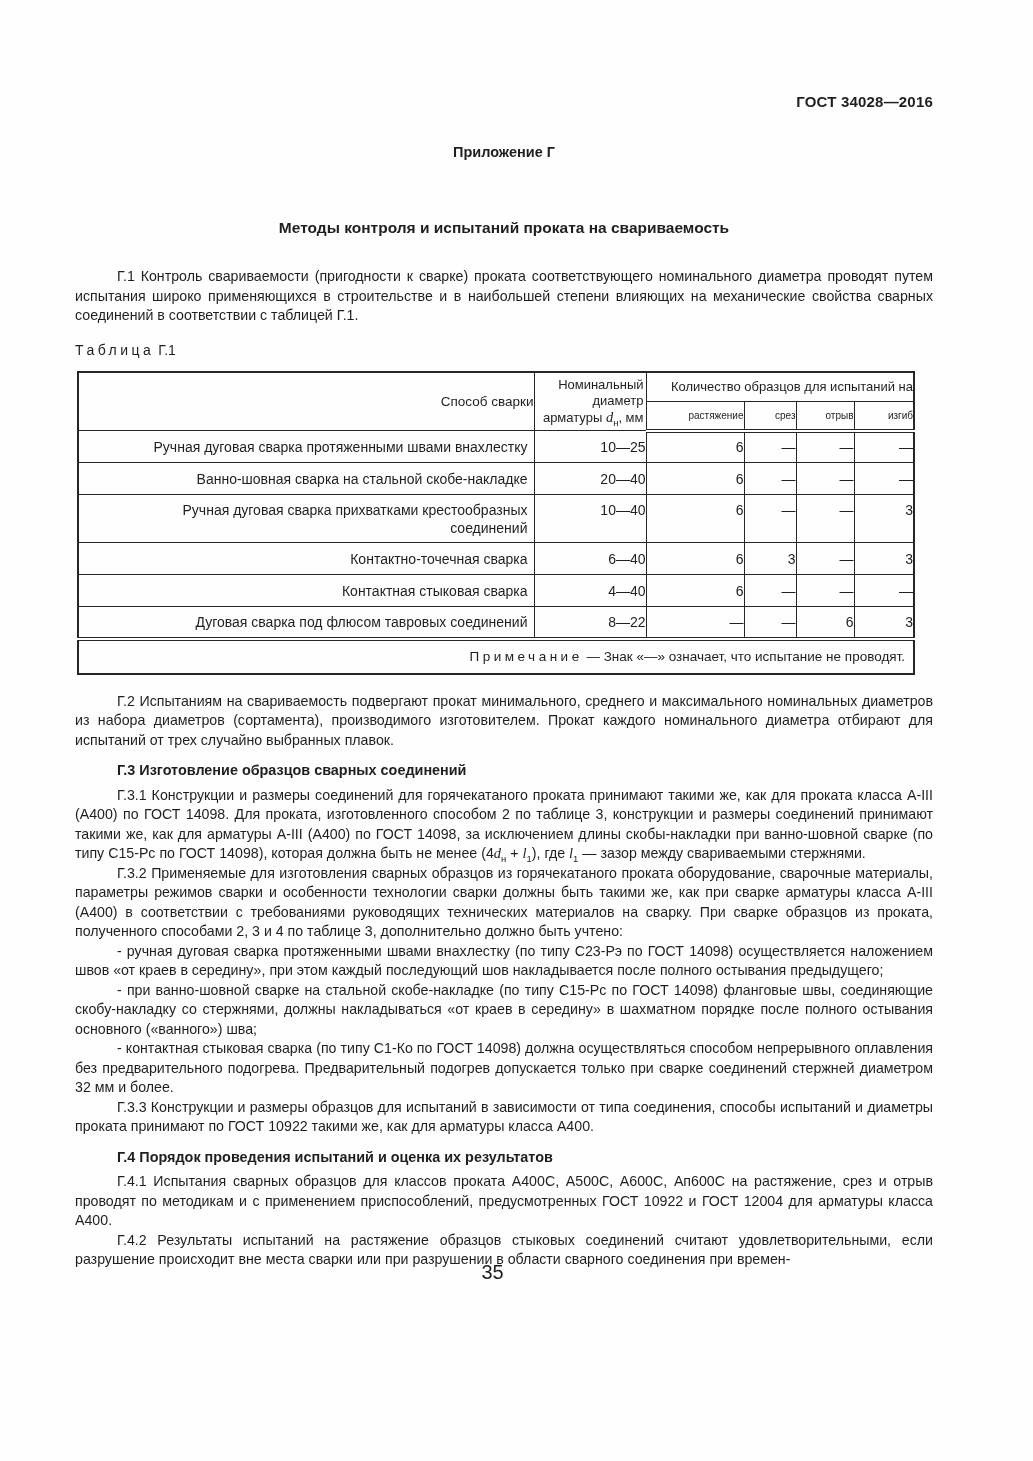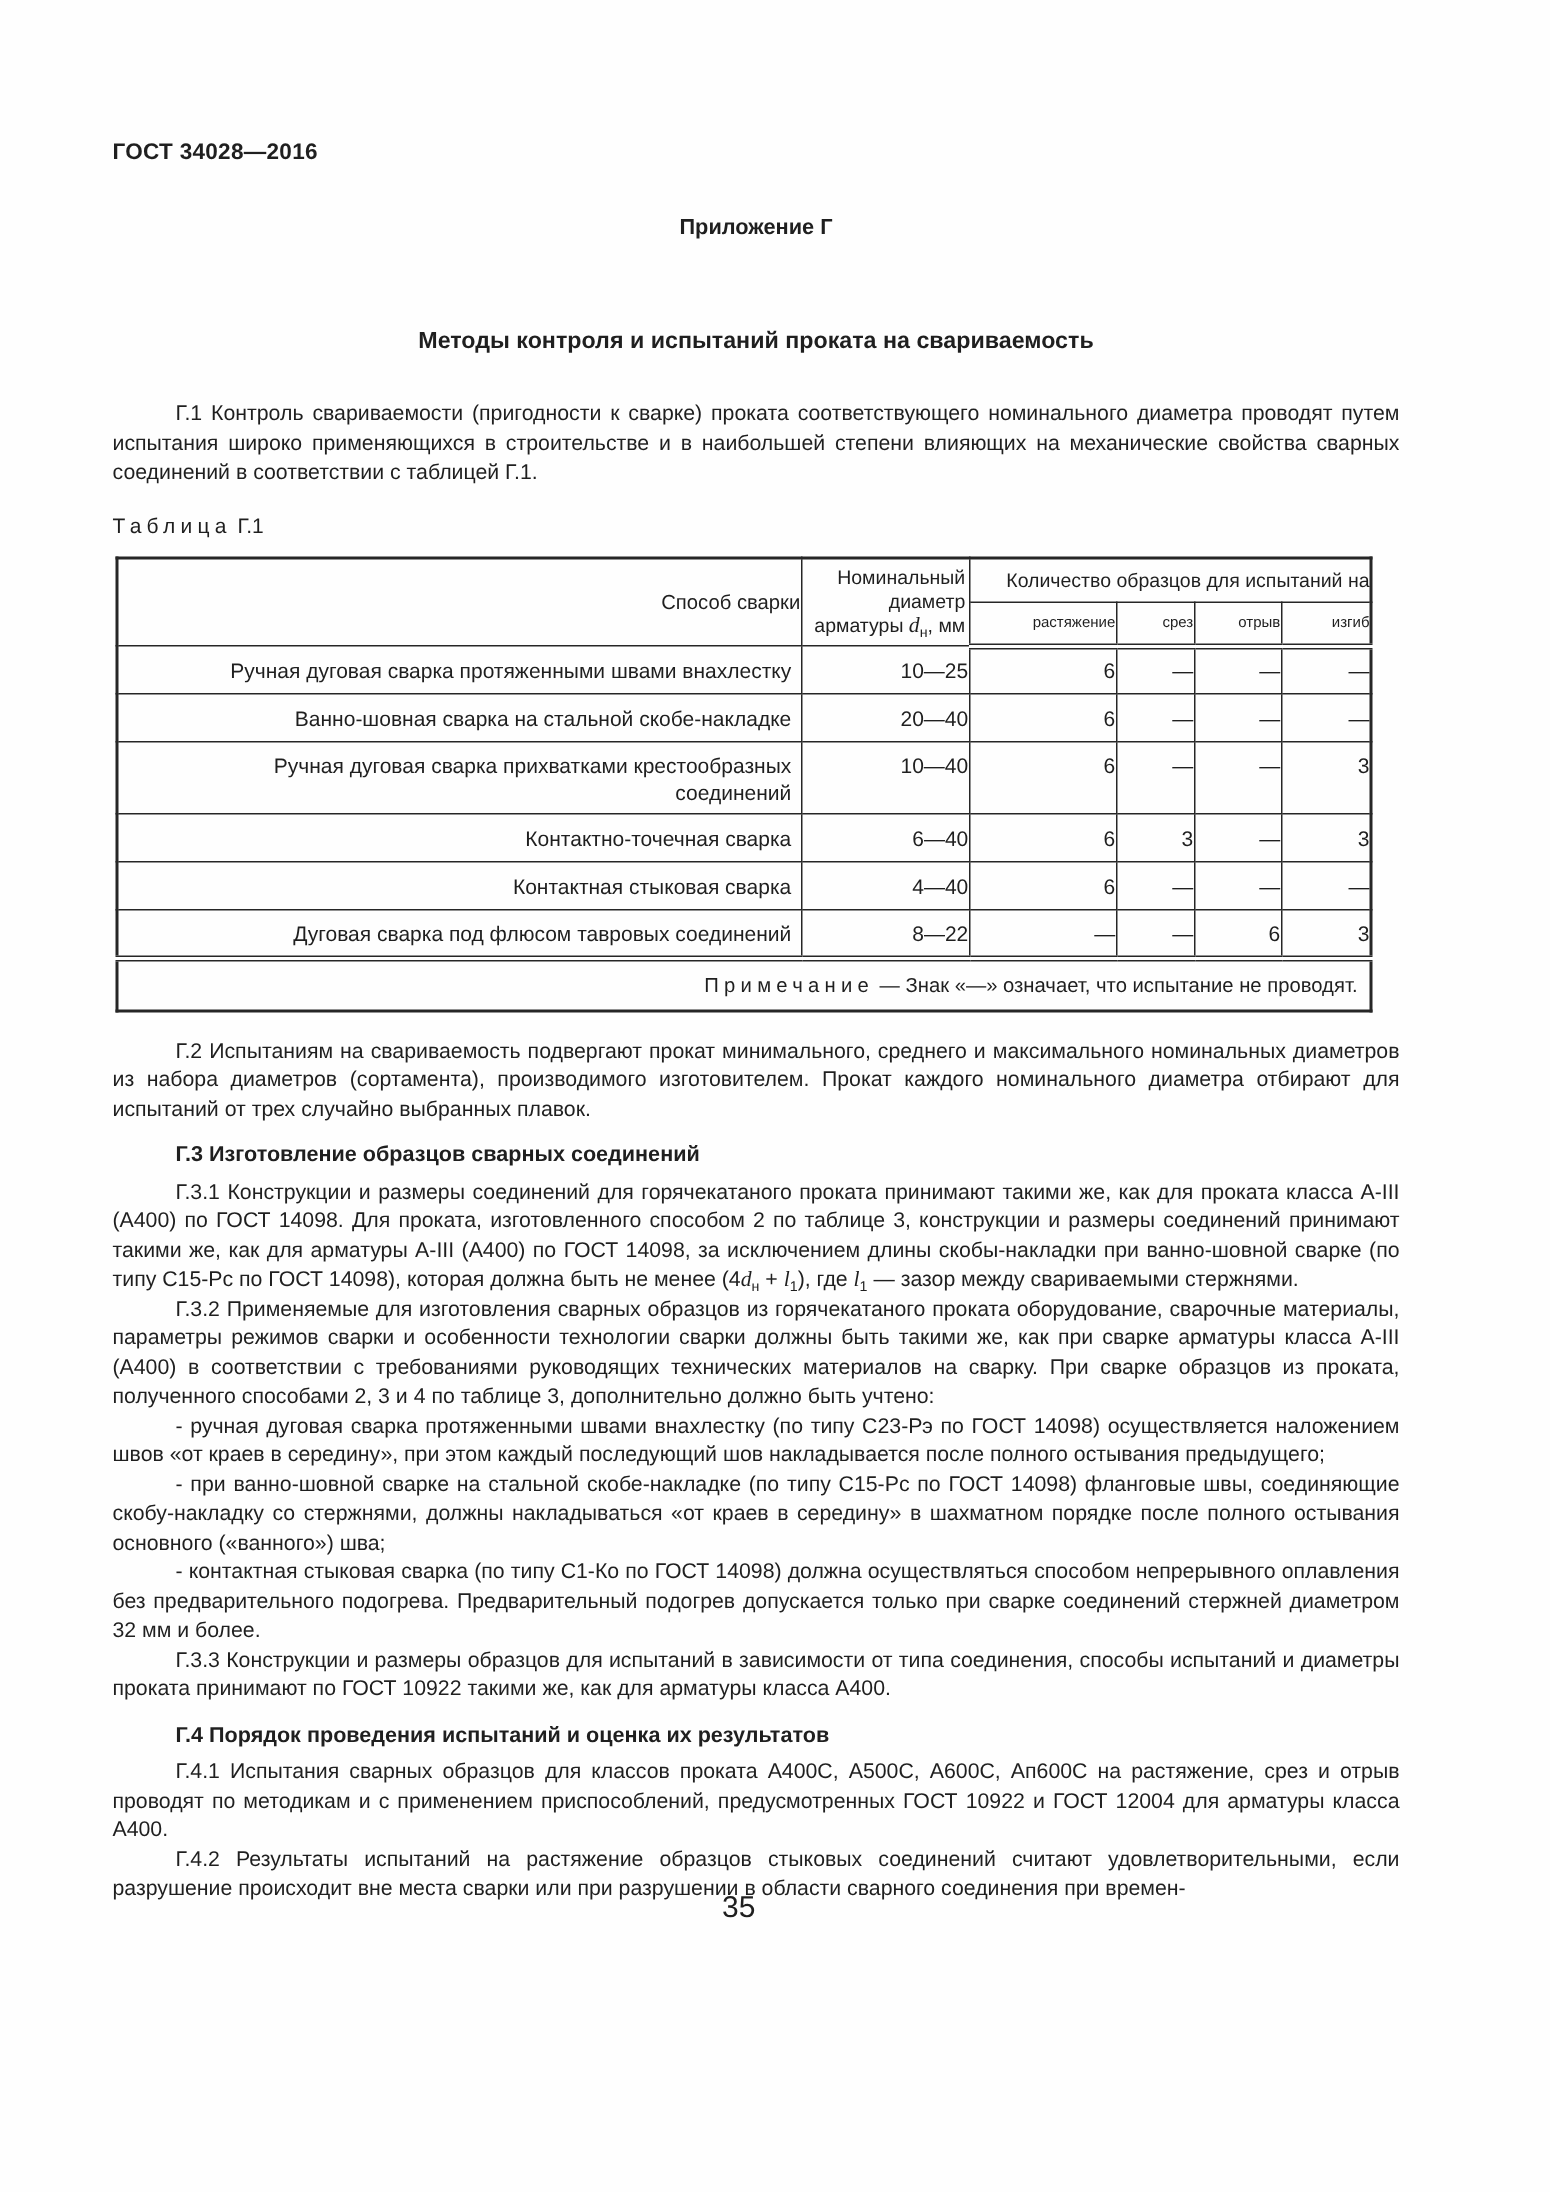--- a/index.html
+++ b/index.html
@@ -15,20 +15,21 @@
     position: absolute; left: 0; top: 0;
     width: 1033px; height: 1461px;
     background: #fefefe;
   }
   .content {
     position: absolute; left: 75px; top: 0;
     width: 858px;
   }
   .gost-header {
     padding-top: 93px;
+    text-align: right;
     font-weight: bold;
     font-size: 15px;
     letter-spacing: 0.2px;
   }
   .appendix {
     margin-top: 33px;
     text-align: center;
     font-weight: bold;
     font-size: 14.5px;
     line-height: 19px;

